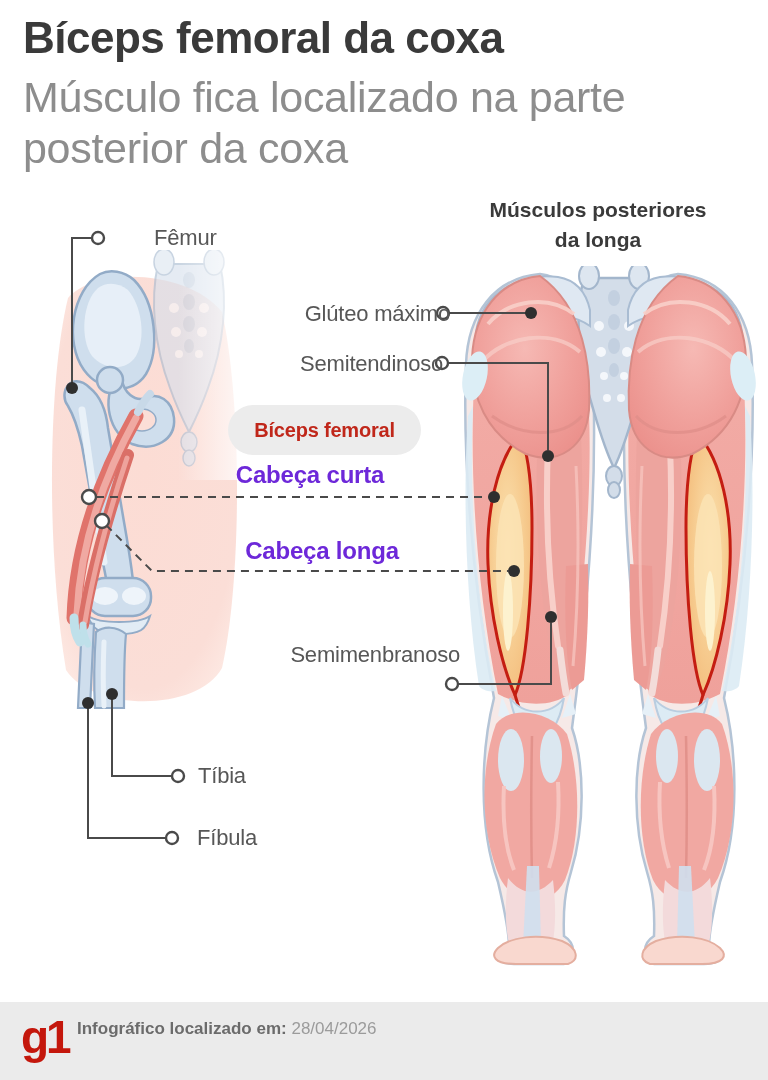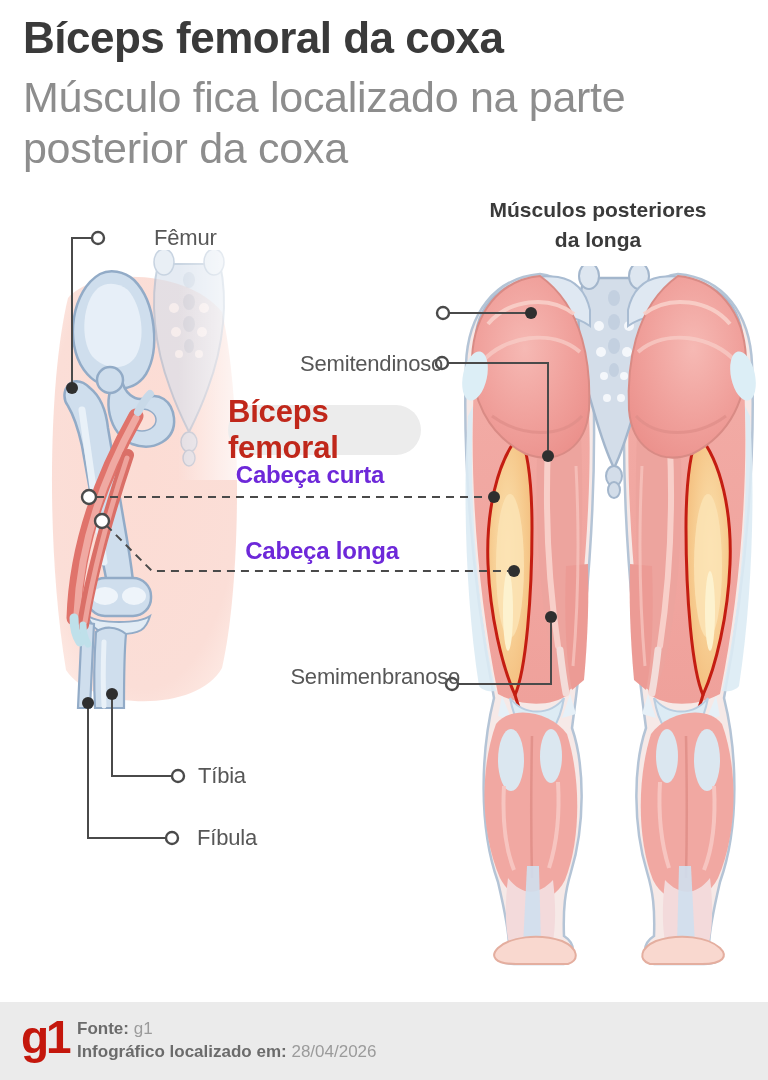--- a/index.html
+++ b/index.html
@@ -27,21 +27,21 @@
     position:absolute;font-size:22px;color:#575757;white-space:nowrap;letter-spacing:-0.2px;
   }
   .red-lbl{
     position:absolute;font-size:24px;font-weight:bold;color:#6d28d9;
     width:250px;text-align:center;white-space:nowrap;letter-spacing:-0.2px;
   }
   .badge{
     position:absolute;left:228px;top:405px;width:193px;height:50px;border-radius:26px;
     background:#ececec;display:flex;align-items:center;justify-content:center;
   }
-  .badge span{font-size:31px;font-weight:bold;color:#c0271a;letter-spacing:-0.2px;}
+  .badge span{font-size:20px;font-weight:bold;color:#c0271a;letter-spacing:-0.2px;}
   
   .art{position:absolute;}
   .overlay{position:absolute;left:0;top:0;pointer-events:none;}
   
   .footer{
     position:absolute;left:0;top:1002px;width:768px;height:78px;background:#ebebeb;
   }
   .g1logo{
     position:absolute;left:21px;top:8px;
     font-size:46px;font-weight:bold;color:#c4170c;letter-spacing:-3px;
@@ -287,32 +287,32 @@
       <circle cx="442" cy="363" r="6"></circle>
       <circle cx="452" cy="684" r="6"></circle>
       <circle cx="178" cy="776" r="6"></circle>
       <circle cx="172" cy="838" r="6"></circle>
       <circle cx="89" cy="497" r="7"></circle>
       <circle cx="102" cy="521" r="7"></circle>
     </g>
   </svg>
 
   <div class="lbl" style="left:126px;top:225px;margin-left:28px;">Fêmur</div>
+  <div class="lbl" style="right:341px;top:301px;">Glúteo máximo</div>
   <div class="lbl" style="right:348px;top:351px;">Semitendinoso</div>
-  <div class="lbl" style="right:331px;top:664px;">Semimenbranoso</div>
+  <div class="lbl" style="right:331px;top:642px;">Semimenbranoso</div>
   <div class="lbl" style="left:198px;top:763px;">Tíbia</div>
   <div class="lbl" style="left:197px;top:825px;">Fíbula</div>
 
   <div class="badge">
     <span>Bíceps femoral</span>
   </div>
   <div class="red-lbl" style="left:185px;top:461px;">Cabeça curta</div>
   <div class="red-lbl" style="left:197px;top:537px;">Cabeça longa</div>
 
   <div class="footer">
     <div class="g1logo">g1</div>
     <div class="footer-text">
-      <div><b>Fonte:</b> <span>g1</span></div>
       <div><b>Infográfico localizado em:</b> <span>28/04/2026</span></div>
     </div>
   </div>
 
 </div>
 
 </body></html>

